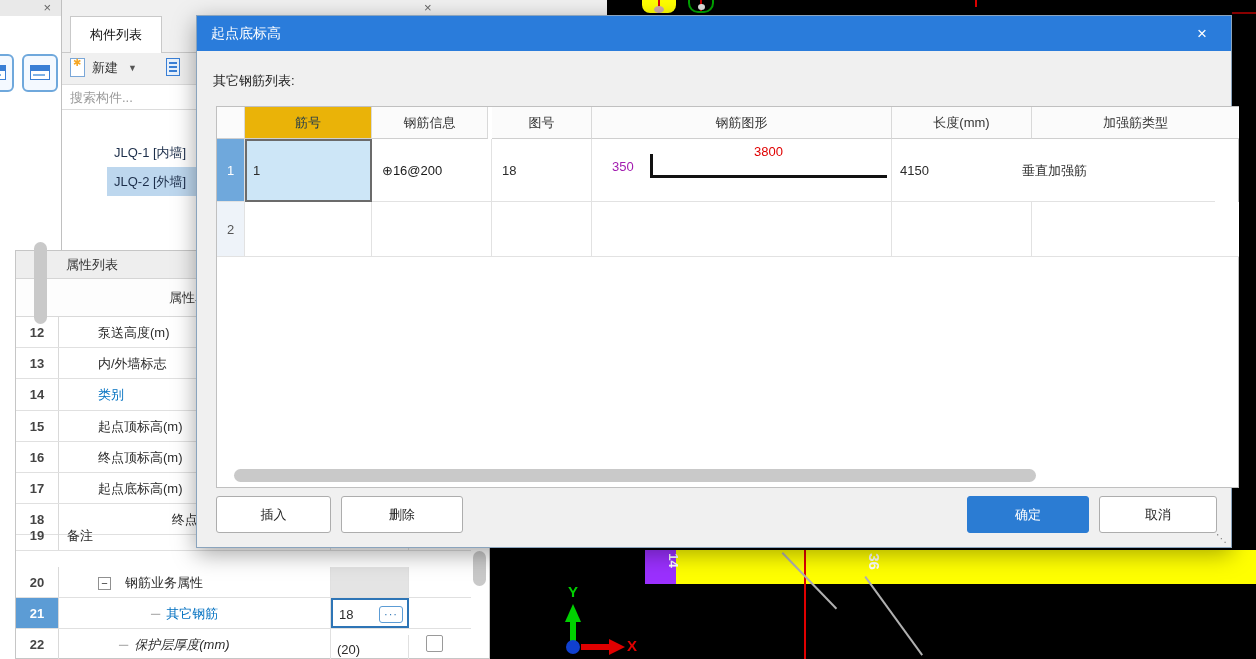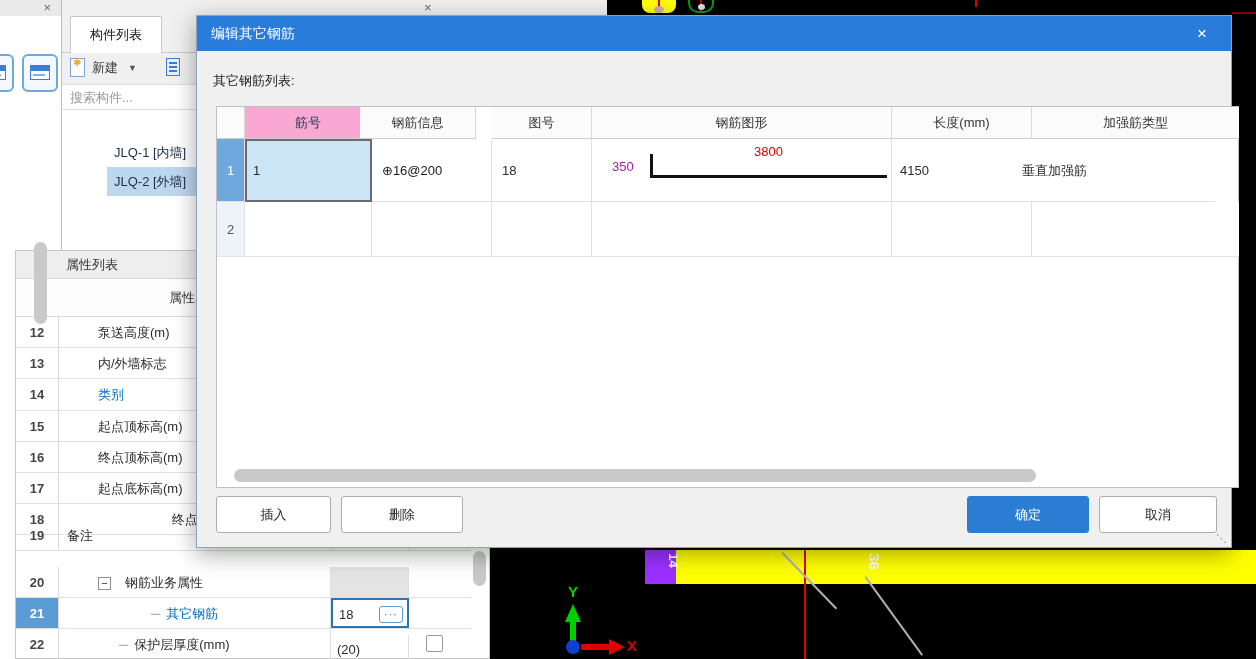--- a/index.html
+++ b/index.html
@@ -224,40 +224,40 @@
           <div class="pattach"></div>
         </div>
         <div class="prow" style="top: 280.8px; height: 31.2px;">
           <div class="pnum sel" style="line-height: 31.2px;">21</div>
           <div class="pname blue-t" style="line-height: 31.2px;"><span class="tree-dash" style="margin-left: 60px; margin-right: 6px;">─</span><span>其它钢筋</span></div>
           <div class="pval" style="line-height: 29.2px; border: 2px solid rgb(46, 117, 182); background: rgb(255, 255, 255);"><span>18</span><span class="more-btn" style="top: 6.1px;">···</span></div>
           <div class="pattach"></div>
         </div>
         <div class="prow" style="top: 312px; height: 31.2px;">
           <div class="pnum" style="line-height: 31.2px;">22</div>
-          <div class="pname" style="line-height: 31.2px;"><span class="tree-dash" style="margin-left: 60px; margin-right: 6px;">─</span><span>保护层厚度(mm)</span></div>
+          <div class="pname" style="line-height: 31.2px; font-style: italic;"><span class="tree-dash" style="margin-left: 60px; margin-right: 6px;">─</span><span>保护层厚度(mm)</span></div>
           <div class="pval" style="line-height: 29.2px; margin-top: 6px;"><span>(20)</span></div>
           <div class="pattach">
             <span class="checkbox" style="top: 6.1px;"></span>
           </div>
         </div>
       </div>
     <div id="prop-vscroll"></div>
   </div>
 
   <div class="abs" id="dialog">
-    <div id="dlg-title">编辑其它钢筋</div>
+    <div id="dlg-title">起点底标高</div>
     <div id="dlg-close">×</div>
     <div id="dlg-label">其它钢筋列表:</div>
 
     <div id="dlg-table">
 
       <div class="dcol" style="left:0; width:28px;"></div>
-      <div class="dcol" style="left:28px; width:127px; background:#f9a8d4; color:#17344f;">筋号</div>
-      <div class="dcol" style="left:143px; width:116px;">钢筋信息</div>
+      <div class="dcol" style="left:28px; width:127px; background:#eab308; color:#17344f;">筋号</div>
+      <div class="dcol" style="left:155px; width:116px;">钢筋信息</div>
       <div class="dcol" style="left:275px; width:100px;">图号</div>
       <div class="dcol" style="left:675px; width:140px;">长度(mm)</div>
       <div class="dcol" style="left:375px; width:300px;">钢筋图形</div>
       <div class="dcol" style="left:815px; width:207px; border-right:none;">加强筋类型</div>
 
       <div class="dcell" style="left:0; top:32px; width:28px; height:63px; background:#6FA8DC; color:#fff; text-align:center; line-height:63px;">1</div>
       <div class="dcell" style="left:28px; top:32px; width:127px; height:63px; background:#CDE6F7; border:2px solid #6b6b6b; line-height:59px; padding-left:6px;">1</div>
       <div class="dcell" style="left:155px; top:32px; width:120px; height:63px; line-height:63px; padding-left:10px; color:#1a1a1a;">⊕16@200</div>
       <div class="dcell" style="left:275px; top:32px; width:100px; height:63px; line-height:63px; padding-left:10px;">18</div>
       <div class="dcell" style="left:375px; top:32px; width:300px; height:63px;">

